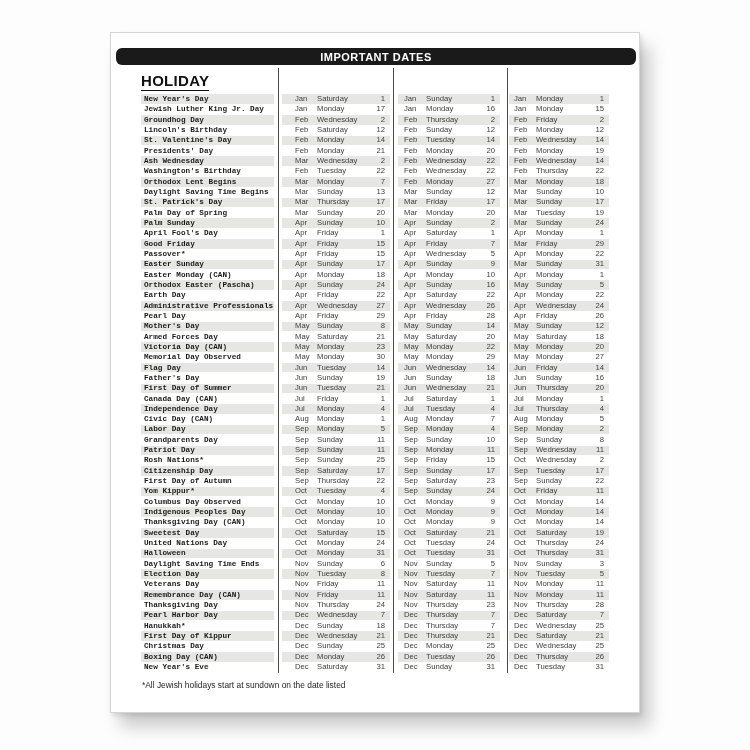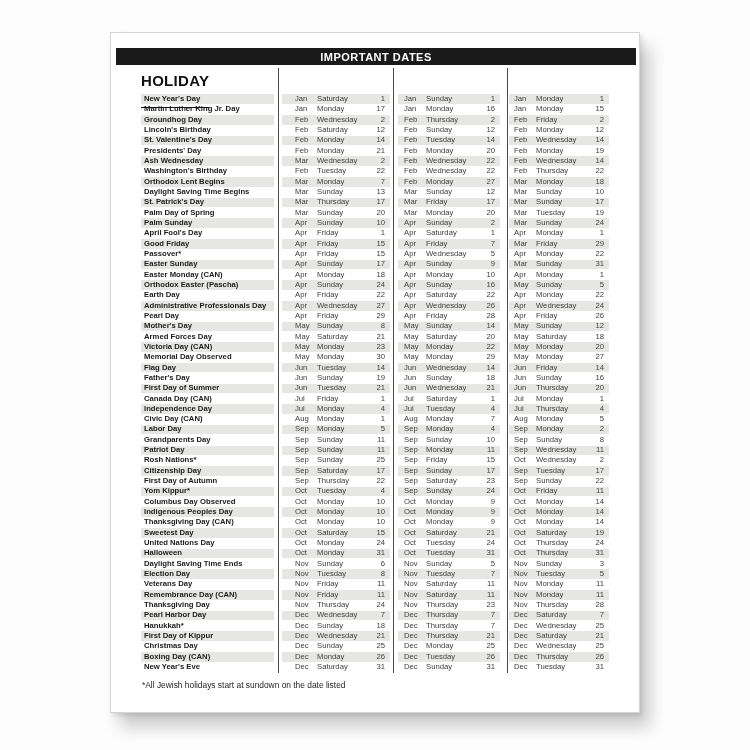--- a/index.html
+++ b/index.html
@@ -7,41 +7,41 @@
               font-family:"Liberation Sans", sans-serif; }
   .canvas { position:relative; width:750px; height:750px; background:#fdfdfd; }
 
   .page { position:absolute; left:110px; top:32px; width:530px; height:681px;
           background:#ffffff; border:1px solid #d6d5d2;
           box-shadow: 2px 3px 4px rgba(0,0,0,0.10), 10px 14px 16px rgba(0,0,0,0.20); }
 
   .banner { position:absolute; left:5px; right:3px; top:15px; height:17px;
             background:var(--banner-bg,#1a1a1a); color:var(--banner-fg,#ffffff);
             display:flex; align-items:center; justify-content:center;
-            font-size:11px; font-weight:bold; letter-spacing:0.5px; }
+            font-size:11px; font-weight:bold; letter-spacing:0.5px;border-radius:6px; }
 
   .heading { position:absolute; left:30px; top:39px; font-size:15px; font-weight:bold;
              color:#111; letter-spacing:0.3px;
-             border-bottom:1.5px solid #111; padding-bottom:18px; }
+             border-bottom:1.5px solid #111; padding-bottom:1px; }
 
   .table { position:absolute; left:30px; top:61px; width:472px; }
 
   .divider { position:absolute; top:-26px; height:605px; width:1px;
              background:var(--divider,#4a4a4a); }
   .divider.d1 { left:137px; }
   .divider.d2 { left:252px; }
   .divider.d3 { left:366px; }
 
   .row { display:flex; height:10.34px; align-items:center; font-size:7.7px;
          line-height:10.34px; white-space:nowrap; }
   .cell { height:9.6px; display:flex; align-items:center; }
   .row:nth-child(odd) .cell { background:var(--shade,#e6e6e4); }
 
   .name { width:133px; margin-right:4px; padding-left:3px;
-          font-weight:bold; color:#1b1b1b; overflow:hidden; }
+          font-weight:bold; color:#1b1b1b; overflow:hidden;font-family:Liberation Mono, monospace; }
 
   .date { color:#3d3d3d; }
   .c1 { margin-left:4px; width:108px; margin-right:8px; padding-left:13px; }
   .c2 { width:102px; margin-right:9px; padding-left:6px; }
   .c3 { width:100px; padding-left:5px; }
   .mon { width:22px; }
   .wd  { flex:1; }
   .num { text-align:right; padding-right:5px; min-width:14px; }
 
   .footnote { position:absolute; left:31px; top:647px; font-size:8.4px; color:#1e1e1e;text-align:center; }
@@ -76,21 +76,21 @@
               <span class="num">1</span>
     </div>
     <div class="cell date c3">
       <span class="mon">Jan</span>
               <span class="wd">Monday</span>
               <span class="num">1</span>
     </div>
   </div>
 
   <div class="row">
-    <div class="cell name">Martin Luther King Jr. Day</div>
+    <div class="cell name">Jewish Luther King Jr. Day</div>
     <div class="cell date c1">
       <span class="mon">Jan</span>
               <span class="wd">Monday</span>
               <span class="num">17</span>
     </div>
     <div class="cell date c2">
       <span class="mon">Jan</span>
               <span class="wd">Monday</span>
               <span class="num">16</span>
     </div>

